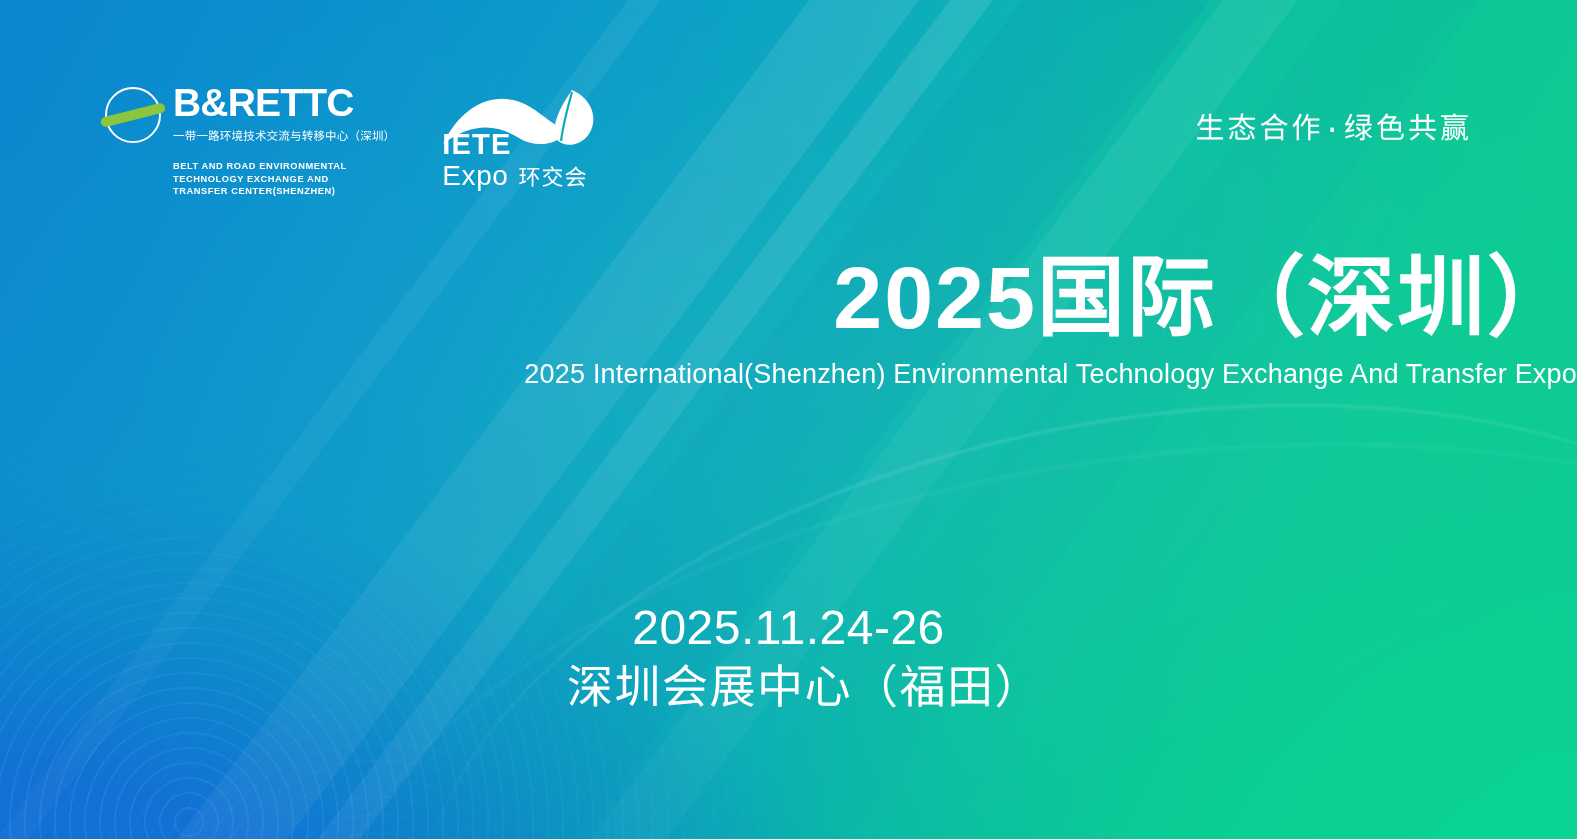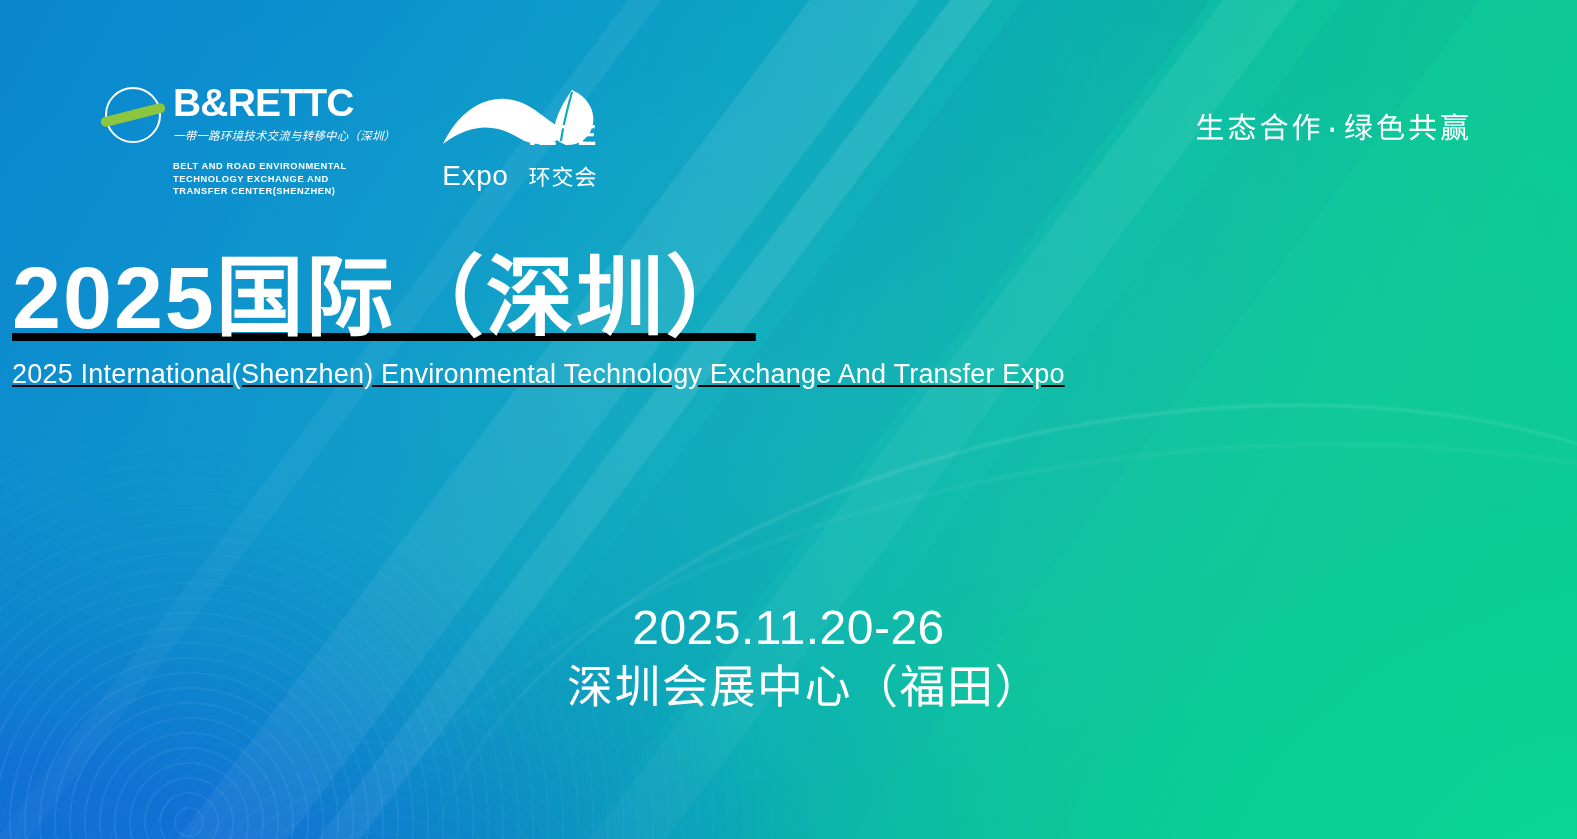--- a/index.html
+++ b/index.html
@@ -209,48 +209,47 @@
     letter-spacing: -0.8px;
     line-height: 0.96;
     white-space: nowrap;
   }
   .brettc-cn {
     color: #ffffff;
     font-size: 11.5px;
     letter-spacing: 0.2px;
     margin-top: 6px;
     white-space: nowrap;
-    font-style: italic;
   }
   .brettc-en {
     color: #ffffff;
     font-size: 9.3px;
     font-weight: 700;
     letter-spacing: 0.55px;
     line-height: 1.32;
     margin-top: 17px;
     max-width: 212px;
   }
 
   
-  .iete { position: relative; width: 166px; height: 106px; flex: 0 0 auto; text-align: right; }
+  .iete { position: relative; width: 166px; height: 106px; flex: 0 0 auto; }
   .iete svg { position: absolute; top: 0; left: 0; }
   .iete-text {
     position: absolute;
     left: 3px;
     bottom: 0;
   }
   .iete-ab {
     color: #ffffff;
     font-size: 29px;
     font-weight: 700;
     letter-spacing: 1.2px;
     line-height: 1;
   }
-  .iete-row { display: flex; align-items: baseline; gap: 20px; margin-top: 12px; }
+  .iete-row { display: flex; align-items: baseline; gap: 10px; margin-top: 3px; }
   .iete-expo {
     color: #ffffff;
     font-size: 28px;
     font-weight: 300;
     letter-spacing: 0.6px;
     line-height: 1;
   }
   .iete-cn {
     color: #ffffff;
     font-size: 22px;
@@ -268,22 +267,21 @@
     white-space: nowrap;
     font-family: Liberation Mono, monospace;
   }
 
   
   .main {
     position: absolute;
     top: 252px;
     left: 12px;
     right: 0;
-    text-align: left;
-    text-decoration: underline;
+    text-align: right;
   }
   .title-cn-1 {
     color: #ffffff;
     font-size: 88px;
     font-weight: 700;
     letter-spacing: 2px;
     line-height: 1.04;
     white-space: nowrap;
   }
   .title-cn-2 {
@@ -391,18 +389,18 @@
 
       <div class="slogan">生态合作·绿色共赢</div>
     </div>
 
     <div class="main">
       <div class="title-cn-1">2025国际（深圳）</div>
       <div class="title-en">2025 International(Shenzhen) Environmental Technology Exchange And Transfer Expo</div>
     </div>
 
     <div class="meta">
-      <div class="meta-date">2025.11.20-26</div>
+      <div class="meta-date">2025.11.24-26</div>
       <div class="meta-venue">深圳会展中心（福田）</div>
     </div>
 
   </div>
 </div>
 
 </body></html>

